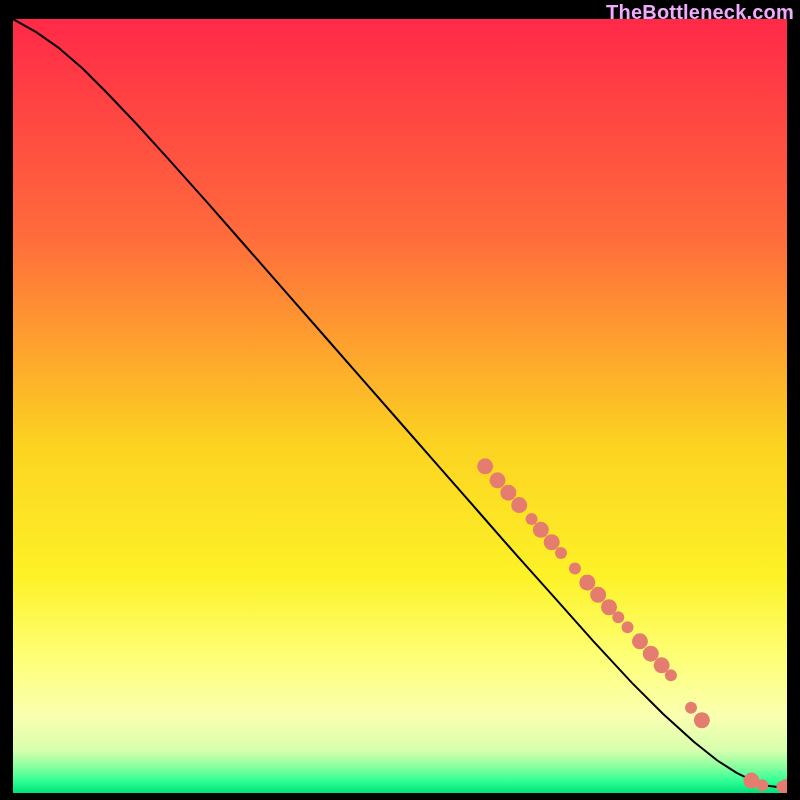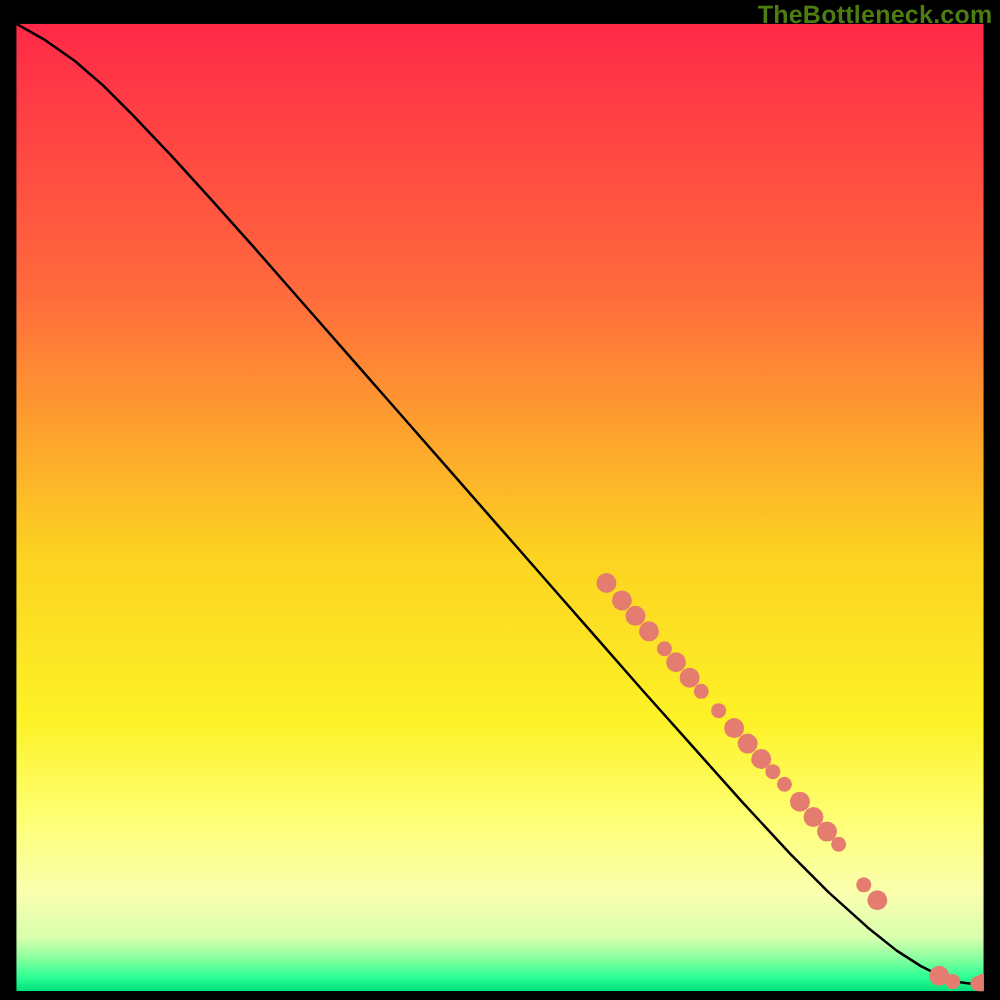--- a/index.html
+++ b/index.html
@@ -15,21 +15,21 @@
     width: 800px;
     height: 800px;
   }
   .attrib {
     position: absolute;
     top: 1px;
     right: 6px;
     font-family: Arial, Helvetica, sans-serif;
     font-size: 20px;
     font-weight: 600;
-    color: #4d7c0f;
+    color: #f0abfc;
     letter-spacing: 0.2px;
   }
   .plot {
     position: absolute;
     left: 13px;
     top: 19px;
     width: 774px;
     height: 774px;
   }
   svg { display: block; }

